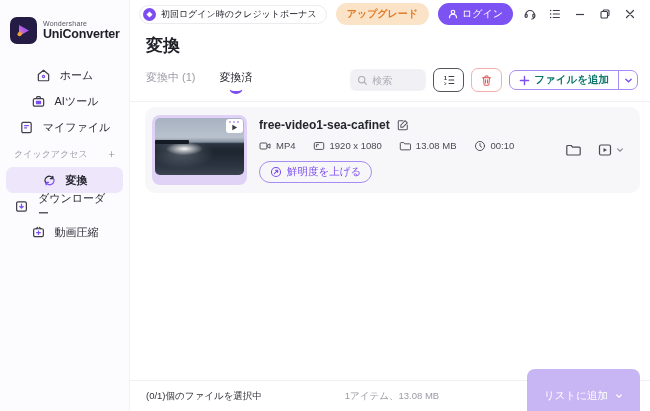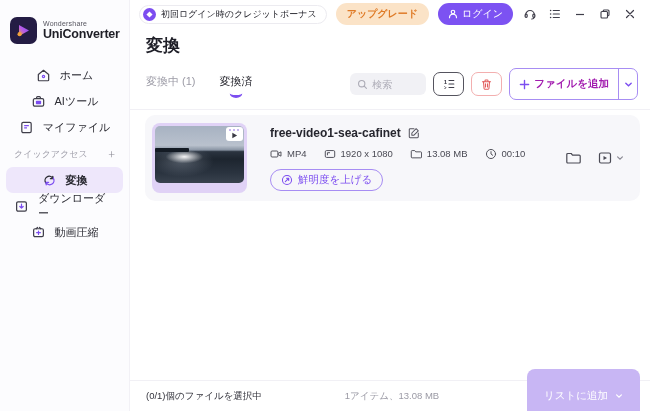--- a/index.html
+++ b/index.html
@@ -36,40 +36,40 @@
   .tab { font-size:11px; color:#9B9AA5; position:relative; padding-bottom:6px; }
   .tab.active { color:#23232B; font-weight:normal; }
   .tab.active::after { content:""; position:absolute; left:50%; transform:translateX(-50%); bottom:-3px; width:13px; height:7px; border-bottom:3px solid #7C4DF0; border-radius:50%; }
   .toolbar-right { margin-left:auto; display:flex; align-items:center; gap:7px; }
   .search-box { display:flex; align-items:center; gap:4px; width:76px; height:22px; background:#F1F1F5; border-radius:6px; padding:0 7px; }
   .search-box input { border:none; outline:none; background:transparent; width:46px; font-size:10px; color:#55545E; font-family:inherit; }
   .search-box input::placeholder { color:#ABAAB5; }
   .sq-btn { height:24px; display:flex; align-items:center; justify-content:center; background:#fff; border-radius:7px; }
   .sort-btn { width:31px; border:1px solid #55545E; }
   .trash-btn { width:31px; border:1px solid #F3AFAF; }
-  .add-btn { display:flex; align-items:stretch; border:1px solid #A78DF3; border-radius:7px; height:32px; color:#a21caf; background:#fff; }
+  .add-btn { display:flex; align-items:stretch; border:1px solid #A78DF3; border-radius:7px; height:20px; color:#0f766e; background:#fff; }
   .add-main { display:flex; align-items:center; gap:4px; padding:0 9px; font-size:10.5px; font-weight:bold; }
   .add-caret { display:flex; align-items:center; justify-content:center; width:19px; border-left:1px solid #A78DF3; }
 
   .rule { height:1px; background:#F1F0F5; margin-top:9px; }
 
   
   .card { margin:5px 10px 0 15px; background:#F7F7FA; border-radius:10px; height:86px; display:flex; align-items:center; padding:0 16px 0 7px; }
   .thumb { position:relative; width:95px; height:70px; border-radius:8px; background:#E0D2F6; flex:0 0 auto; }
   .thumb-img { position:absolute; top:3px; left:3px; right:3px; height:57px; border-radius:5px; overflow:hidden;
     background:
       radial-gradient(ellipse 26px 9px at 33% 54%, rgba(255,255,255,.95), rgba(255,255,255,0) 72%),
       radial-gradient(ellipse 46px 22px at 30% 62%, rgba(190,200,215,.30), rgba(0,0,0,0) 70%),
       linear-gradient(to bottom, #A7B2C2 0%, #B9C1CD 34%, #8A95A4 42%, #2B3440 45%, #1D252F 58%, #2A333F 82%, #39424E 100%);
   }
   .thumb-img::before { content:""; position:absolute; left:0; top:39%; width:34px; height:4px; background:#141B24; border-radius:1px; }
   .play-badge { position:absolute; top:4px; right:4px; width:17px; height:14px; background:#fff; border-radius:3px; display:flex; align-items:flex-end; justify-content:center; padding-bottom:2px; }
   .play-badge::before { content:""; position:absolute; top:2px; left:3px; right:3px; height:2px;
     background:repeating-linear-gradient(to right, #C9B6F0 0 2px, transparent 2px 4px); }
-  .file-info { margin-left:23px; flex:1; }
+  .file-info { margin-left:12px; flex:1; }
   .file-title-row { display:flex; align-items:center; gap:7px; }
   .file-name { font-size:12px; font-weight:bold; color:#26262E; }
   .meta-row { display:flex; align-items:center; gap:17px; margin-top:8px; font-size:9.5px; color:#4A4A54; }
   .meta-item { display:flex; align-items:center; gap:5px; }
   .enhance-btn { display:inline-flex; align-items:center; gap:5px; margin-top:9px; border:1px solid #A78DF3; color:#7C4DF0; background:transparent; border-radius:12px; font-size:10.5px; padding:3px 10px; font-family:inherit; }
   .card-actions { display:flex; align-items:center; gap:16px; }
   .convert-wrap { display:flex; align-items:center; gap:3px; }
 
   
   .footer { position:absolute; left:0; right:0; bottom:0; height:31px; border-top:1px solid #F1F0F5; display:flex; align-items:center; padding:0 10px 0 16px; background:#fff; }

